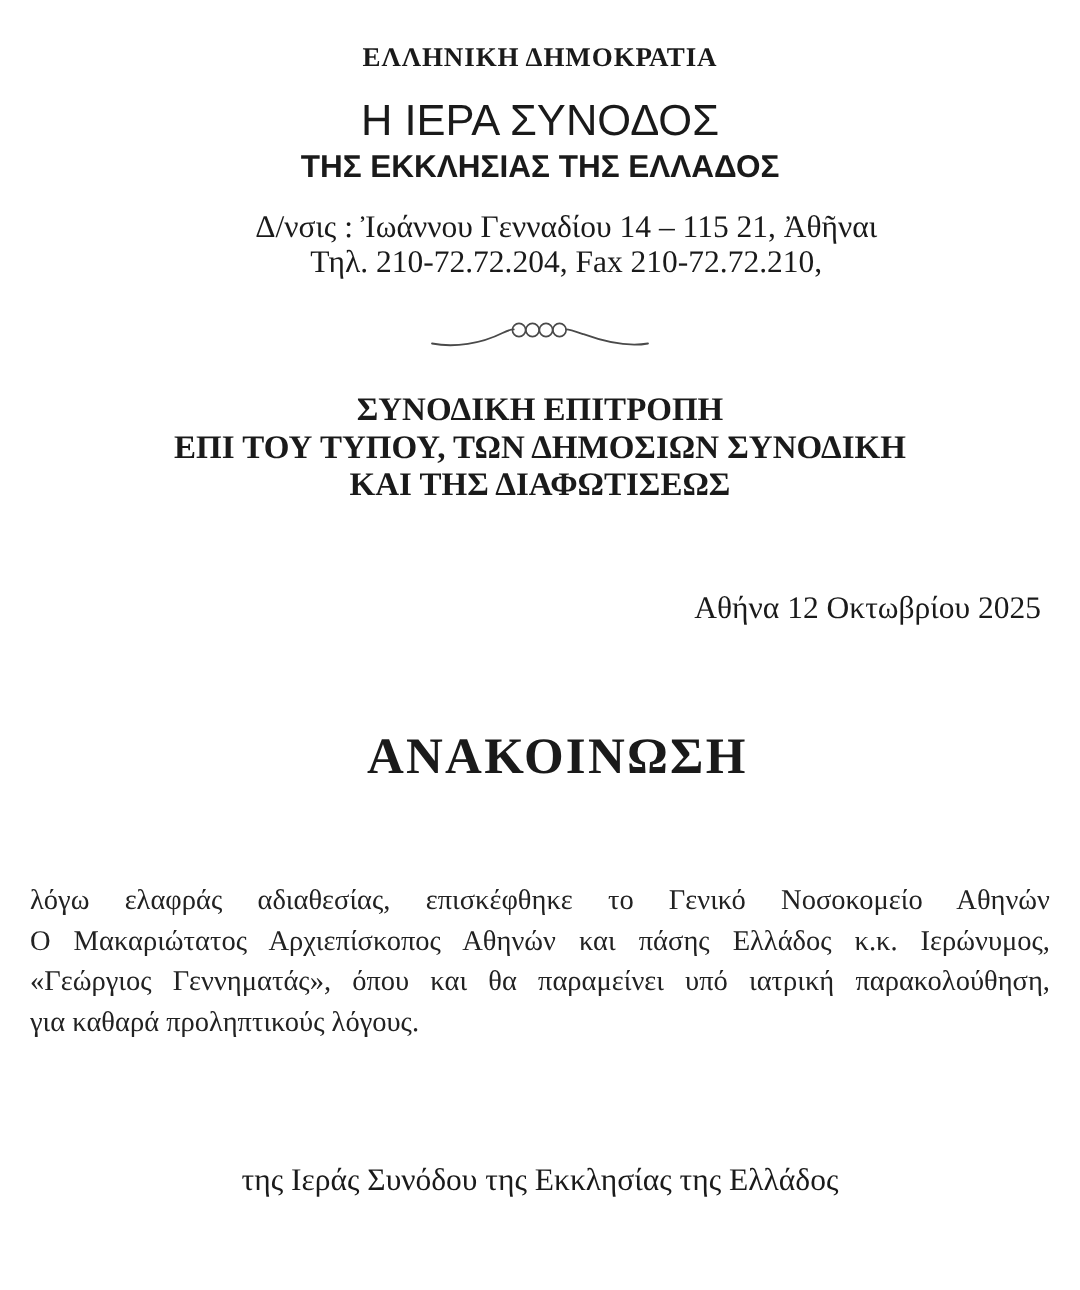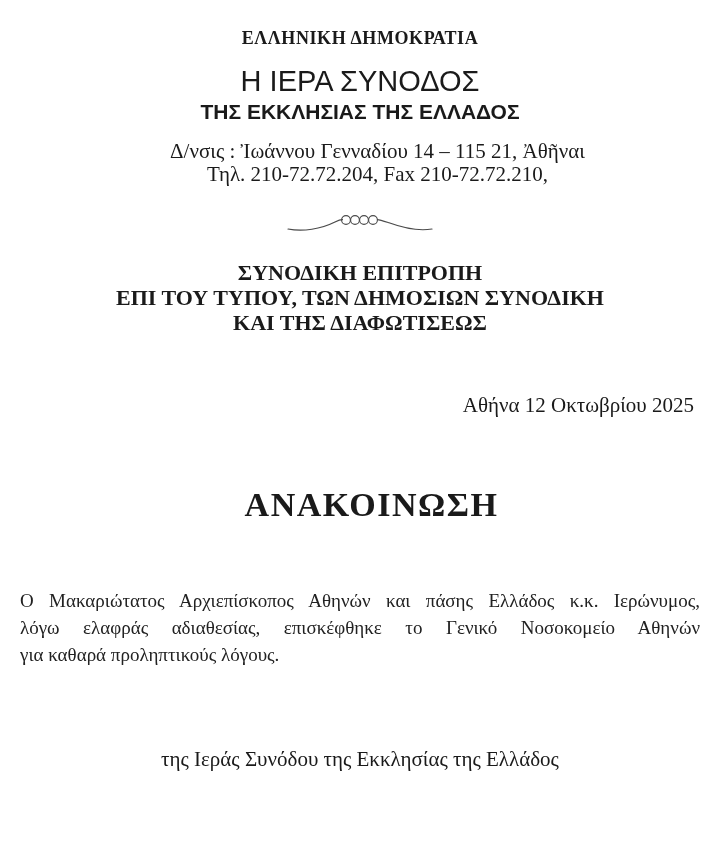--- a/index.html
+++ b/index.html
@@ -140,22 +140,23 @@
     <div>ΣΥΝΟΔΙΚΗ ΕΠΙΤΡΟΠΗ</div>
     <div>ΕΠΙ ΤΟΥ ΤΥΠΟΥ, ΤΩΝ ΔΗΜΟΣΙΩΝ ΣΥΝΟΔΙΚΗ</div>
     <div>ΚΑΙ ΤΗΣ ΔΙΑΦΩΤΙΣΕΩΣ</div>
   </div>
 
   <div class="dateline">Αθήνα 12 Οκτωβρίου 2025</div>
 
   <div class="announce-title">ΑΝΑΚΟΙΝΩΣΗ</div>
 
   <div class="body-par">
+    <div class="bline">λόγω ελαφράς αδιαθεσίας, επισκέφθηκε το Γενικό Νοσοκομείο Αθηνών</div>
     <div class="bline">Ο Μακαριώτατος Αρχιεπίσκοπος Αθηνών και πάσης Ελλάδος κ.κ. Ιερώνυμος,</div>
-    <div class="bline">λόγω ελαφράς αδιαθεσίας, επισκέφθηκε το Γενικό Νοσοκομείο Αθηνών</div>
+    <div class="bline">«Γεώργιος Γεννηματάς», όπου και θα παραμείνει υπό ιατρική παρακολούθηση,</div>
     <div class="bline last">για καθαρά προληπτικούς λόγους.</div>
   </div>
 
   <div class="signature">
     <div>της Ιεράς Συνόδου της Εκκλησίας της Ελλάδος</div>
   </div>
 
 </div>
 
 </body></html>

